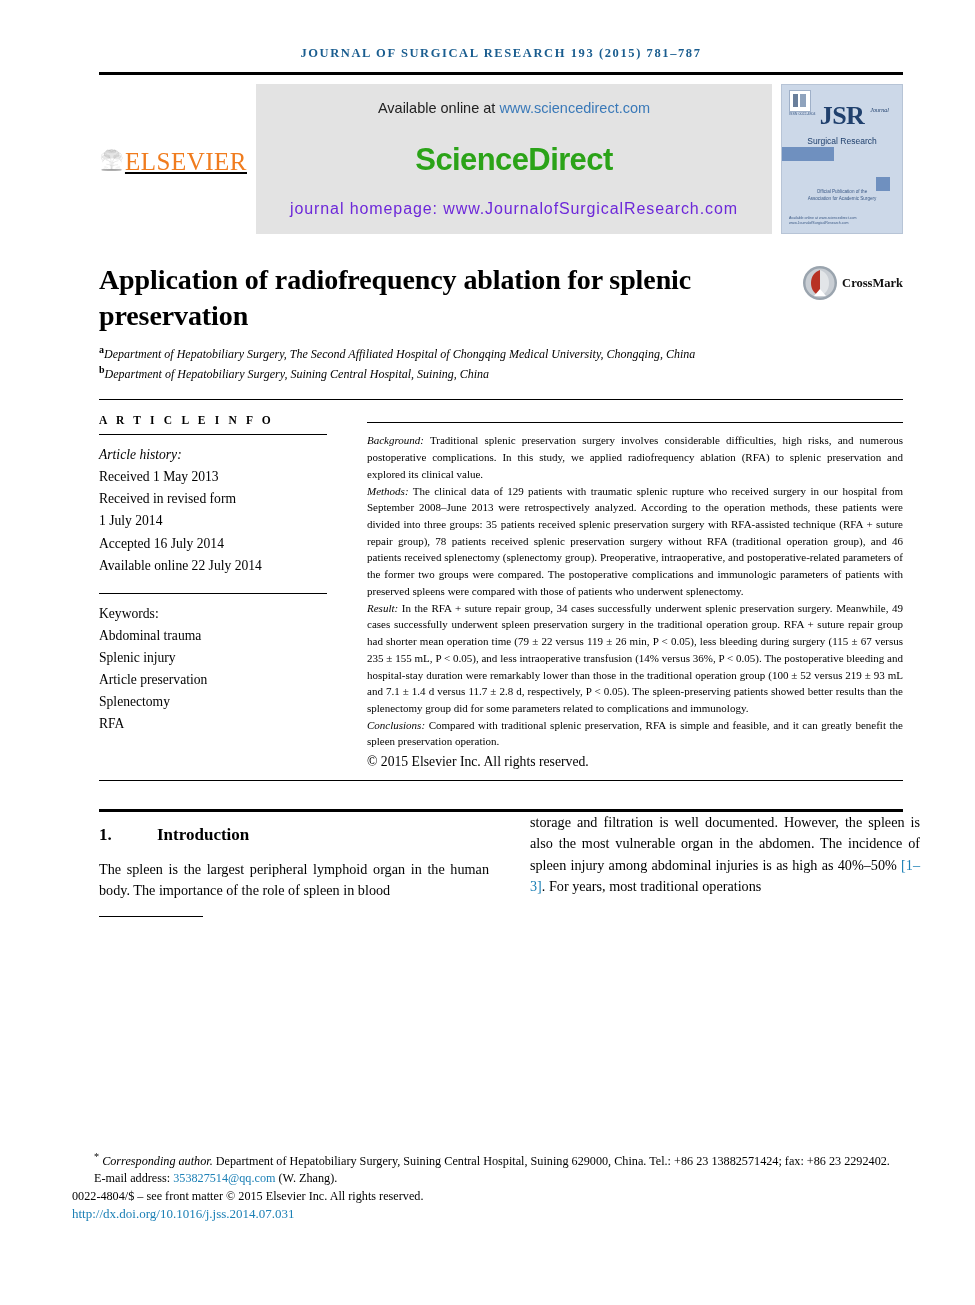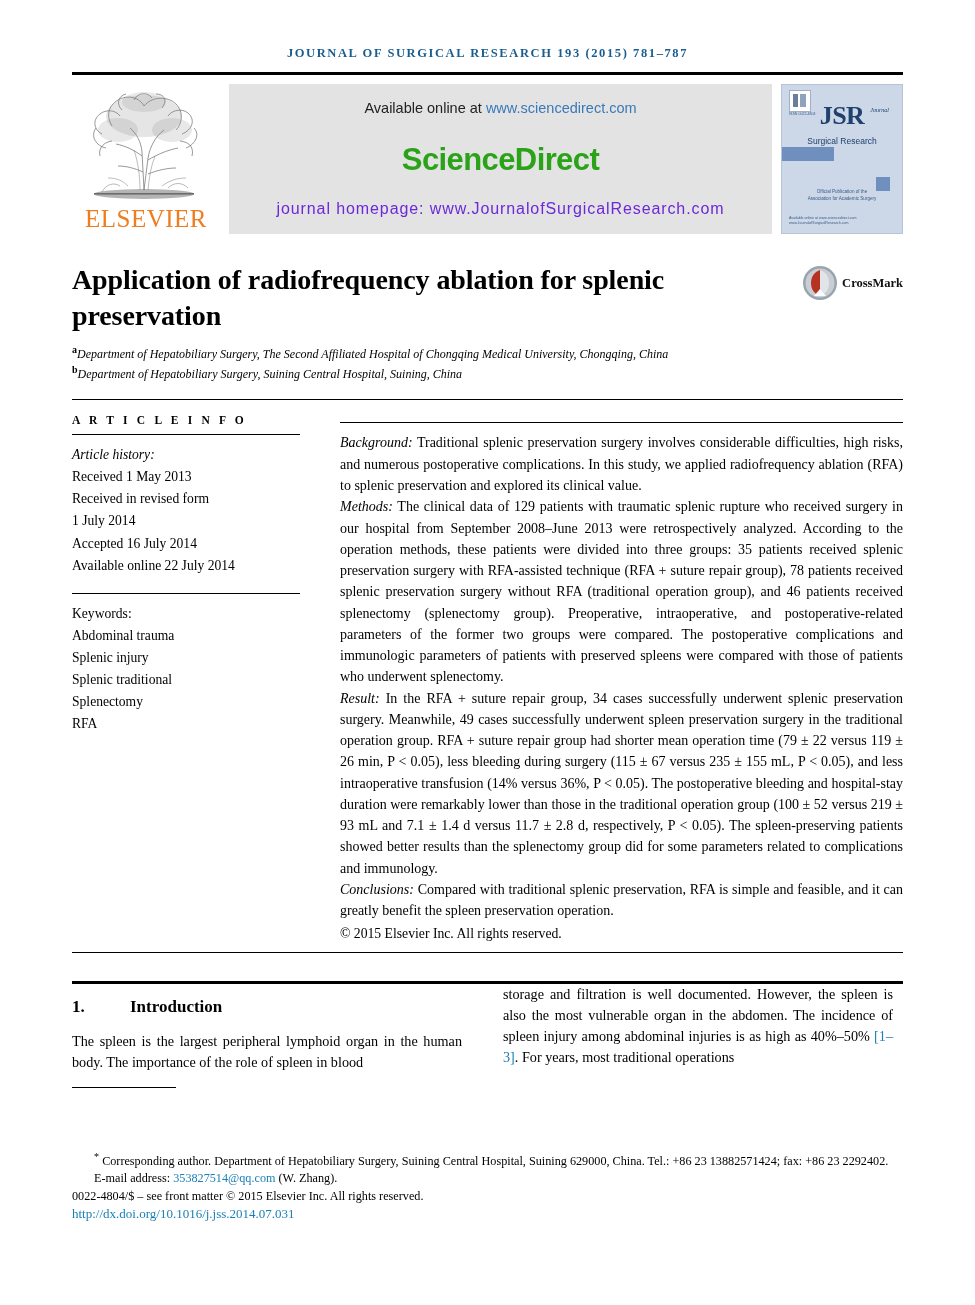--- a/index.html
+++ b/index.html
@@ -13,20 +13,21 @@
     font-family: "Liberation Serif", serif;
     color: #000000;
     position: relative;
     overflow: hidden;
   }
   .page {
     width: 975px;
     height: 1305px;
     position: relative;
     box-sizing: border-box;
+    padding-left: 27px;
   }
 
   
   .runhead {
     text-align: center;
     color: #1a5d8f;
     font-family: "Liberation Serif", serif;
     font-size: 12.5px;
     letter-spacing: 1.6px;
     font-variant: small-caps;
@@ -42,25 +43,26 @@
   .masthead {
     display: flex;
     margin: 9px 72px 0 72px;
     align-items: stretch;
     height: 150px;
   }
   .elsevier {
     width: 148px;
     flex: 0 0 148px;
     display: flex;
-    flex-direction: column;
+    flex-direction: row;
     align-items: center;
     justify-content: flex-start;
     padding-top: 2px;
     box-sizing: border-box;
+    text-decoration: underline;
   }
   .tree-svg { display:block; }
   .elsevier-word {
     color: #f07c1e;
     font-family: "Liberation Serif", serif;
     font-size: 25px;
     letter-spacing: 0.5px;
     line-height: 1;
     margin-top: 2px;
   }
@@ -242,21 +244,21 @@
   .info-body .it { font-style: italic; }
   .hr-kw { border-top: 1.6px solid #000; margin: 16px 0 0 0; }
   .kw-body {
     font-family: "Liberation Serif", serif;
     font-size: 13.6px;
     line-height: 1.62;
     margin-top: 9px;
   }
   .abs-body {
     font-family: "Liberation Serif", serif;
-    font-size: 14px;
+    font-size: 11px;
     line-height: 1.52;
     text-align: justify;
     margin-top: 9px;
   }
   .abs-body p { margin: 0; }
   .abs-body .lbl { font-style: italic; }
   .copyright {
     text-align: left;
     font-family: "Liberation Serif", serif;
     font-size: 13.7px;
@@ -298,21 +300,21 @@
   }
   .footnote {
     position: absolute;
     left: 72px;
     right: 72px;
     top: 1150px;
     font-family: "Liberation Serif", serif;
     font-size: 12.2px;
     line-height: 1.42;
   }
-  .footnote .corr { }
+  .footnote .corr { font-style: italic; }
   .footnote a { color: #1a7fb5; text-decoration: none; }
   .footnote .doi { color: #1a7fb5; font-size: 13px; }
   .footnote .indent { padding-left: 22px; }
 </style>
 </head>
 <body>
 
 <div class="page">
 
   <div class="runhead">JOURNAL OF SURGICAL RESEARCH 193 (2015) 781–787</div>
@@ -428,21 +430,21 @@
         <div>Received in revised form</div>
         <div>1 July 2014</div>
         <div>Accepted 16 July 2014</div>
         <div>Available online 22 July 2014</div>
       </div>
       <div class="hr-kw"></div>
       <div class="kw-body">
         <div class="it">Keywords:</div>
         <div>Abdominal trauma</div>
         <div>Splenic injury</div>
-        <div>Splenic traditional</div>
+        <div>Article preservation</div>
         <div>Splenectomy</div>
         <div>RFA</div>
       </div>
     </div>
 
     <div class="col-abs">
       <div class="hr-sec"></div>
       <div class="abs-body">
         <p><span class="lbl">Background:</span><span> Traditional splenic preservation surgery involves considerable difficulties, high risks, and numerous postoperative complications. In this study, we applied radiofrequency ablation (RFA) to splenic preservation and explored its clinical value.</span></p>
         <p><span class="lbl">Methods:</span><span> The clinical data of 129 patients with traumatic splenic rupture who received surgery in our hospital from September 2008–June 2013 were retrospectively analyzed. According to the operation methods, these patients were divided into three groups: 35 patients received splenic preservation surgery with RFA-assisted technique (RFA + suture repair group), 78 patients received splenic preservation surgery without RFA (traditional operation group), and 46 patients received splenectomy (splenectomy group). Preoperative, intraoperative, and postoperative-related parameters of the former two groups were compared. The postoperative complications and immunologic parameters of patients with preserved spleens were compared with those of patients who underwent splenectomy.</span></p>

